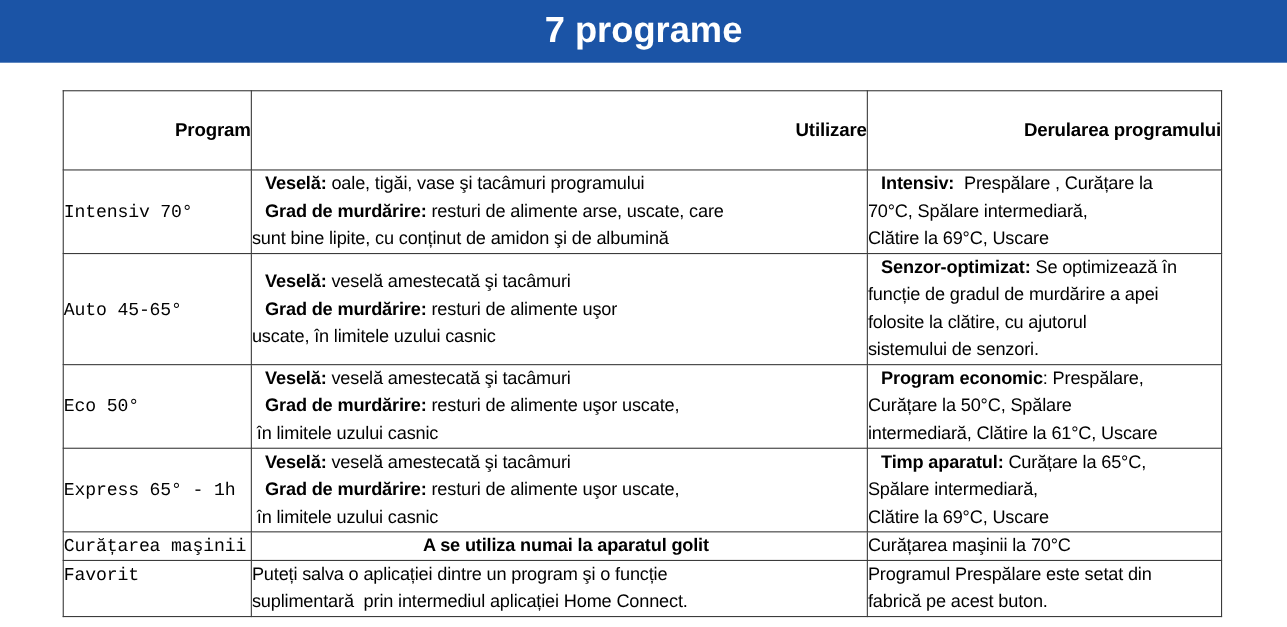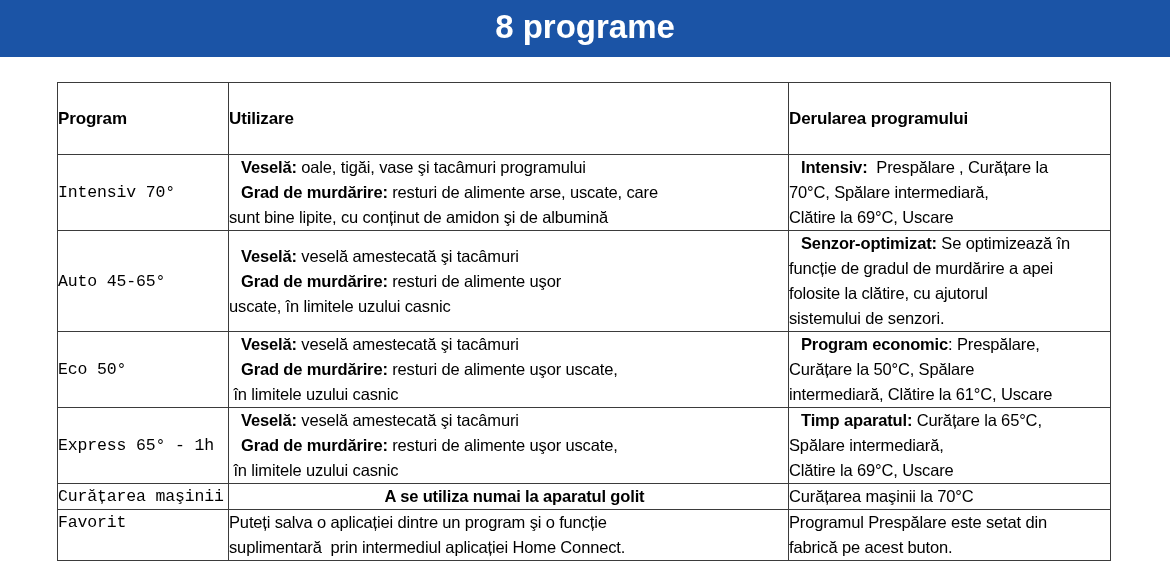--- a/index.html
+++ b/index.html
@@ -49,21 +49,21 @@
     vertical-align: middle;
     line-height: 25px;
     padding: 0;
   }
   col.c-program  { width: 171px; }
   col.c-utilizare{ width: 560px; }
   col.c-derulare { width: 322px; }
   table.programs th {
     height: 72px;
     font-weight: bold;
-    text-align: left;
+    text-align: right;
     font-size: 17px;
   }
   td.col-program {
     text-align: left;
     vertical-align: middle;
     font-family: Liberation Mono, monospace;
   }
   tbody tr:last-child td.col-program { vertical-align: top; }
   td.col-utilizare, td.col-derulare {
     vertical-align: top;
@@ -75,21 +75,21 @@
   }
   .line.center { text-align: center; }
   .b { font-weight: bold; margin-left: 12px; }
 </style>
 </head>
 <body>
 
 <div class="page">
 
   <div class="banner">
-    <div class="banner-title">8 programe</div>
+    <div class="banner-title">7 programe</div>
   </div>
 
   <table class="programs">
     <colgroup>
       <col class="c-program">
       <col class="c-utilizare">
       <col class="c-derulare">
     </colgroup>
     <thead>
       <tr>

